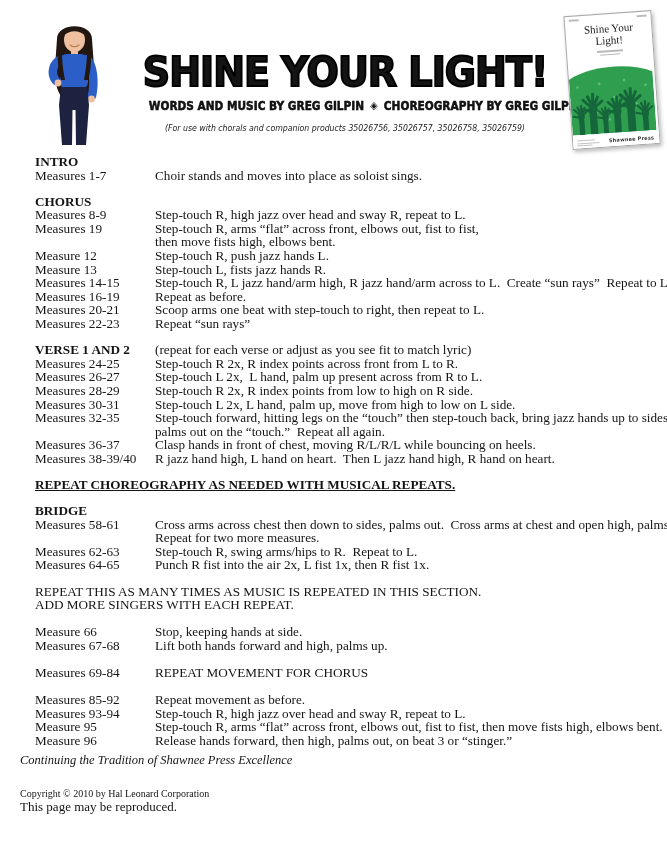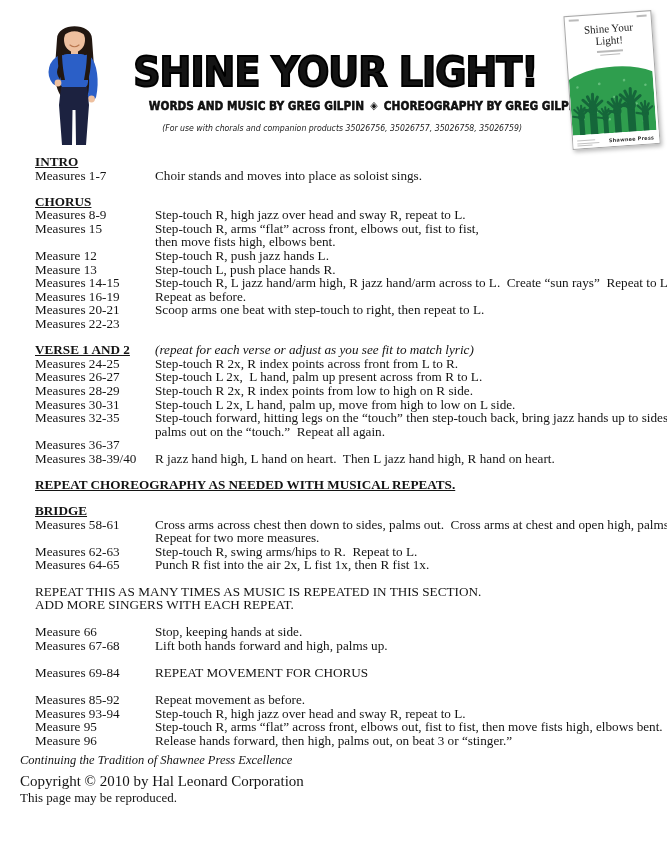--- a/index.html
+++ b/index.html
@@ -3,21 +3,21 @@
 <meta charset="utf-8">
 <style>
   html,body { margin:0; padding:0; background:#ffffff; }
   .page {
     position:relative; width:667px; height:864px; background:#fff;
     font-family:"Liberation Serif", serif; color:#141414; overflow:hidden;
   }
 
   
   .photo { position:absolute; left:28px; top:13px; width:96px; height:134px; }
-  .title-block { position:absolute; left:122px; top:52px; width:446px; text-align:left; }
+  .title-block { position:absolute; left:122px; top:52px; width:446px; text-align:center; }
   .main-title {
     margin:0; font-family:"DejaVu Sans", sans-serif; font-weight:bold;
     font-size:40px; line-height:1; letter-spacing:-1px; white-space:nowrap;
     -webkit-text-stroke:2px #000; transform:scaleX(.95); transform-origin:center;
   }
   .credits {
     margin-top:7px; font-family:"DejaVu Sans", sans-serif; font-weight:bold;
     font-size:12px; white-space:nowrap; -webkit-text-stroke:.5px #000;
     transform:scaleX(.88); transform-origin:center;
   }
@@ -41,37 +41,37 @@
   .cover-strip { position:absolute; left:0; right:0; bottom:0; height:13px; background:#fff; }
   .strip-bars { position:absolute; left:4px; bottom:2px; display:flex; flex-direction:column; gap:1.5px; }
   .strip-bars i { display:block; height:1px; background:#c2c2c2; }
   .publisher {
     position:absolute; right:5px; bottom:3.5px; font-family:"DejaVu Sans", sans-serif;
     font-weight:bold; font-size:5px; color:#333; letter-spacing:.2px;
   }
 
   
   .sheet { position:absolute; left:35px; right:8px; top:155px; font-size:13.2px; line-height:13.6px; }
-  .sec-h { font-weight:bold; text-decoration:underline; }
+  .sec-h { font-weight:bold; }
   .row { display:flex; }
   .lbl { width:120px; flex:none; white-space:pre; }
   .dsc { flex:1; white-space:pre; }
   .dsc-wrap { flex:1; display:flex; flex-direction:column; }
   .dsc-wrap .dsc { flex:none; }
-  .note { font-style:italic; }
+  .note { }
   .caps-desc { }
   .banner { font-weight:bold; text-decoration:underline; white-space:pre; }
   .para { white-space:pre; }
   .gap { height:12.5px; }
   .gap-lg { height:13.5px; }
 
   
   .footer { position:absolute; left:0; right:0; top:753px; text-align:left;padding-left:20px; }
   .tagline { font-style:italic; font-size:12.5px; }
-  .copyright { margin-top:5px; font-size:15px; }
+  .copyright { margin-top:20px; font-size:10px; }
   .reproduce { font-size:13px; }
 </style>
 </head>
 <body>
 
 <div class="page">
 
   <div class="photo">
     <svg width="96" height="134" viewBox="0 0 96 134">
 
@@ -166,48 +166,49 @@
     </div>
 
     <div class="gap"></div>
 
     <div class="sec-h">CHORUS</div>
     <div class="row">
       <div class="lbl">Measures 8-9</div>
       <div class="dsc">Step-touch R, high jazz over head and sway R, repeat to L.</div>
     </div>
     <div class="row">
-      <div class="lbl">Measures 15</div>
+      <div class="lbl">Measures 19</div>
       <div class="dsc-wrap">
         <div class="dsc">Step-touch R, arms “flat” across front, elbows out, fist to fist,</div>
         <div class="dsc">then move fists high, elbows bent.</div>
       </div>
     </div>
     <div class="row">
       <div class="lbl">Measure 12</div>
       <div class="dsc">Step-touch R, push jazz hands L.</div>
     </div>
     <div class="row">
       <div class="lbl">Measure 13</div>
-      <div class="dsc">Step-touch L, push place hands R.</div>
+      <div class="dsc">Step-touch L, fists jazz hands R.</div>
     </div>
     <div class="row">
       <div class="lbl">Measures 14-15</div>
       <div class="dsc">Step-touch R, L jazz hand/arm high, R jazz hand/arm across to L.  Create “sun rays”  Repeat to L.</div>
     </div>
     <div class="row">
       <div class="lbl">Measures 16-19</div>
       <div class="dsc">Repeat as before.</div>
     </div>
     <div class="row">
       <div class="lbl">Measures 20-21</div>
       <div class="dsc">Scoop arms one beat with step-touch to right, then repeat to L.</div>
     </div>
     <div class="row">
       <div class="lbl">Measures 22-23</div>
+      <div class="dsc">Repeat “sun rays”</div>
     </div>
 
     <div class="gap"></div>
 
     <div class="row">
       <div class="lbl sec-h">VERSE 1 AND 2</div>
       <div class="dsc note">(repeat for each verse or adjust as you see fit to match lyric)</div>
     </div>
     <div class="row">
       <div class="lbl">Measures 24-25</div>
@@ -227,20 +228,21 @@
     </div>
     <div class="row">
       <div class="lbl">Measures 32-35</div>
       <div class="dsc-wrap">
         <div class="dsc">Step-touch forward, hitting legs on the “touch” then step-touch back, bring jazz hands up to sides of face,</div>
         <div class="dsc">palms out on the “touch.”  Repeat all again.</div>
       </div>
     </div>
     <div class="row">
       <div class="lbl">Measures 36-37</div>
+      <div class="dsc">Clasp hands in front of chest, moving R/L/R/L while bouncing on heels.</div>
     </div>
     <div class="row">
       <div class="lbl">Measures 38-39/40</div>
       <div class="dsc">R jazz hand high, L hand on heart.  Then L jazz hand high, R hand on heart.</div>
     </div>
 
     <div class="gap"></div>
 
     <div class="banner">REPEAT CHOREOGRAPHY AS NEEDED WITH MUSICAL REPEATS.</div>
 

